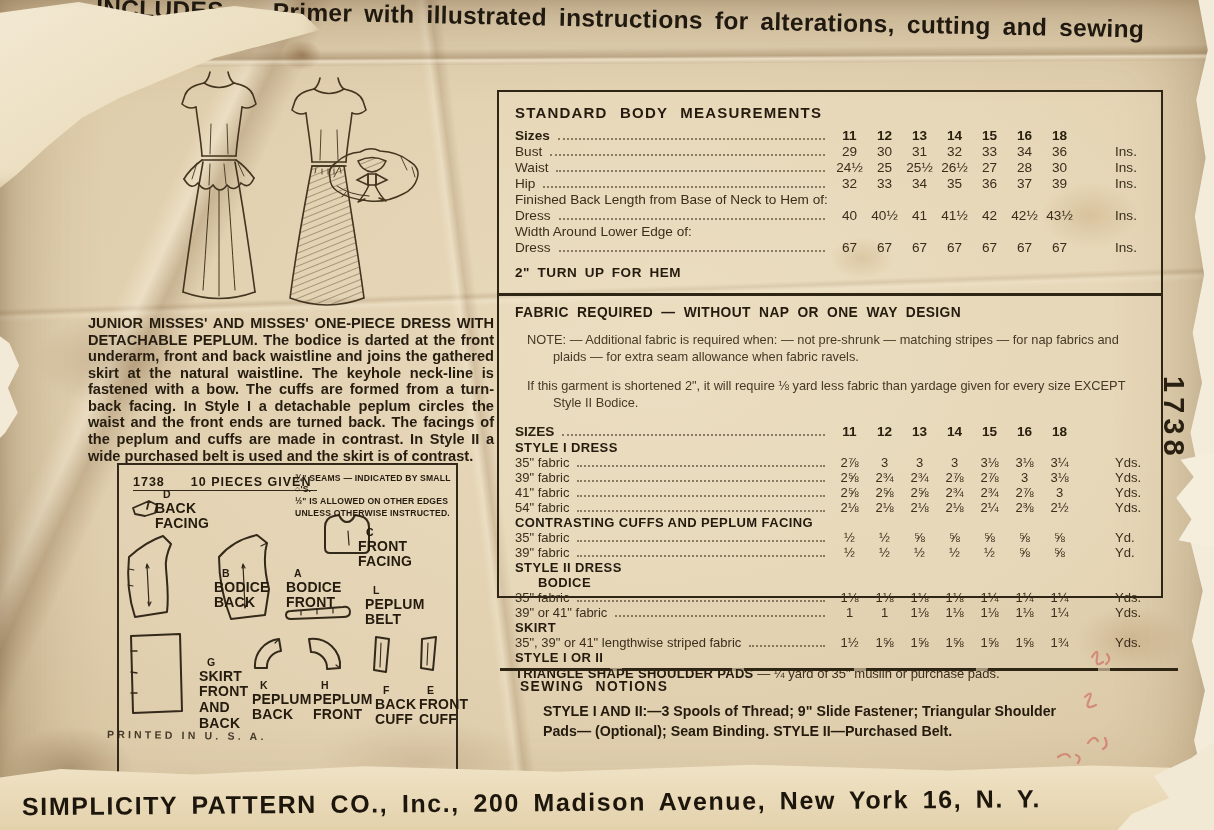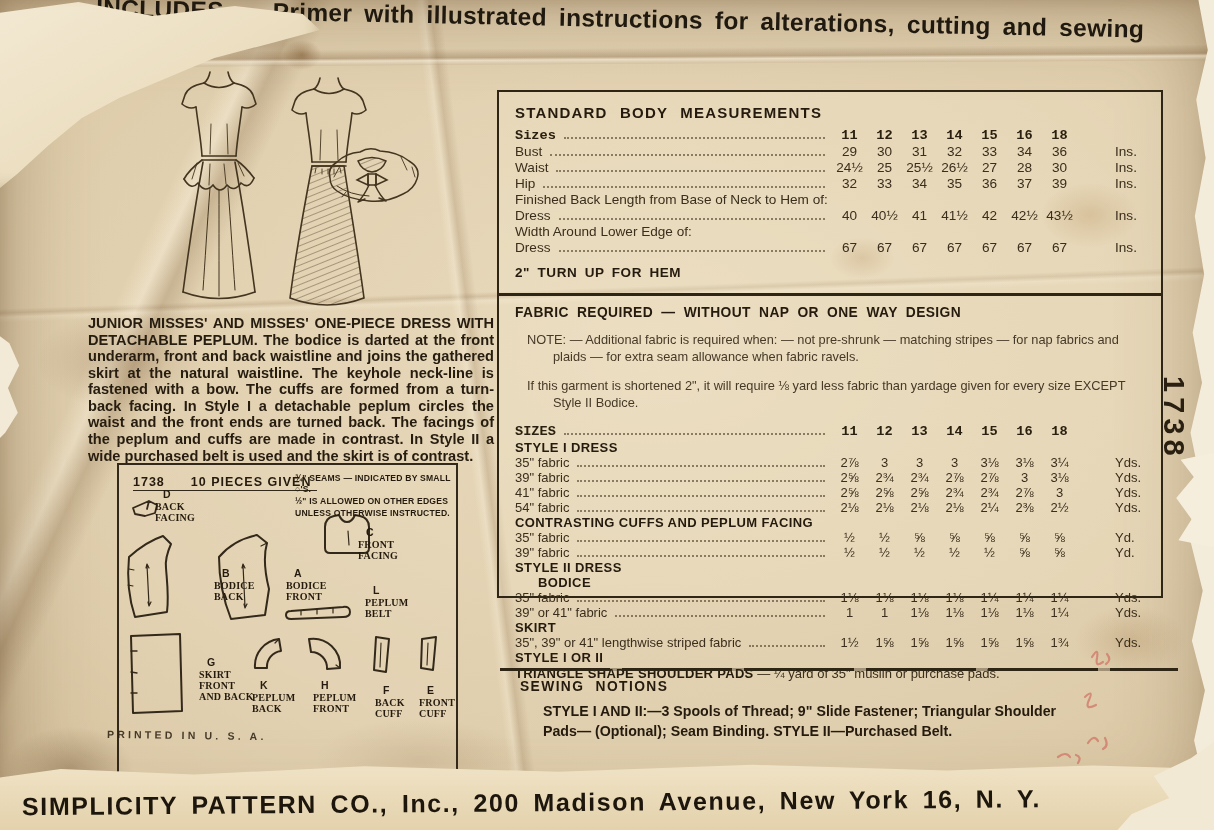--- a/index.html
+++ b/index.html
@@ -59,40 +59,40 @@
     border:2px solid #33291a;background:rgba(244,232,206,.16);}
   .pb-head{position:absolute;left:14px;top:10px;font-size:12.5px;font-weight:700;letter-spacing:1px;
     border-bottom:1.7px solid #33291a;padding:0 6px 1px 0;color:#241b0e;}
   .pb-head .num{margin-right:26px;}
   .pb-seam{position:absolute;left:176px;top:8px;width:158px;font-size:8.6px;font-weight:700;line-height:1.3;
     color:#241b0e;letter-spacing:.2px;}
   .pb-seam div{margin-bottom:1px;}
   .pieces-svg{position:absolute;inset:0;}
   .plb{position:absolute;font-weight:700;color:#241b0e;line-height:1.12;max-width:56px;}
   .plb .pl-letter{font-size:10.5px;margin-left:8px;}
-  .plb .pl-name{font-size:10px;letter-spacing:.2px;font-family:Liberation Serif, serif;}
+  .plb .pl-name{font-size:14px;letter-spacing:.2px;}
   .plb0{left:130px;top:116px;} 
   .plb1{left:95px;top:103px;}  
   .plb2{left:167px;top:103px;} 
   .plb3{left:239px;top:62px;}  
   .plb4{left:246px;top:120px;} 
   .plb5{left:80px;top:192px;}  
   .plb6{left:133px;top:215px;} 
   .plb7{left:194px;top:215px;} 
   .plb8{left:256px;top:220px;} 
   .plb9{left:300px;top:220px;} 
   .plb0{left:36px;top:24px;}
   .printed{position:absolute;left:107px;top:729px;z-index:2;font-size:10.5px;font-weight:700;
     letter-spacing:3.2px;transform:rotate(.8deg);color:rgba(40,30,16,.85);}
   
   .panel{position:absolute;left:497px;top:90px;width:666px;height:508px;z-index:2;
     border:2.5px solid #2f2515;padding:12px 16px 0;background:rgba(247,235,209,.22);}
   .bm-title{font-size:15px;font-weight:700;letter-spacing:1.2px;word-spacing:7px;margin-bottom:7px;color:#241b0e;}
   .trow{display:flex;align-items:baseline;height:16px;font-size:13.6px;color:#3a2e1c;}
-  .trow.bold{font-weight:700;color:#2a200f;font-family:Liberation Mono, monospace;}
+  .trow.bold{font-weight:700;color:#2a200f;}
   .tlabel{white-space:nowrap;}
   .leader{flex:1;border-bottom:2px dotted rgba(74,58,36,.6);margin:0 7px 4px 8px;min-width:12px;}
   .tval{width:35px;flex:none;text-align:center;white-space:nowrap;}
   .tunit{width:34px;flex:none;padding-left:4px;white-space:nowrap;margin-left:34px;}
   .bm-heading{font-size:13.6px;height:16px;color:#3a2e1c;}
   .hem-note{font-size:13.5px;font-weight:700;letter-spacing:.6px;word-spacing:3px;margin-top:9px;color:#241b0e;}
   .thickline{height:3px;background:#2f2515;margin:13px -16px 9px;}
   .fr-title{font-size:13.8px;font-weight:700;letter-spacing:.4px;word-spacing:4px;color:#241b0e;}
   .fr-note{font-size:12.8px;line-height:1.32;color:rgba(55,43,26,.92);margin-top:6px;}
   .fr-note p{margin:12px;padding-left:26px;text-indent:-26px;}

